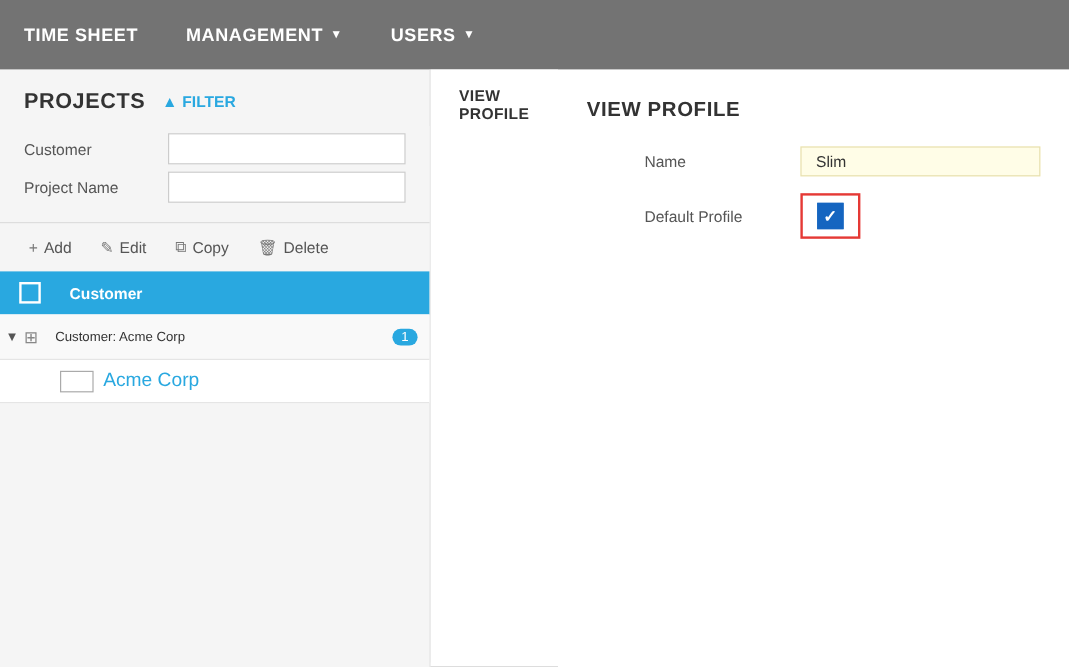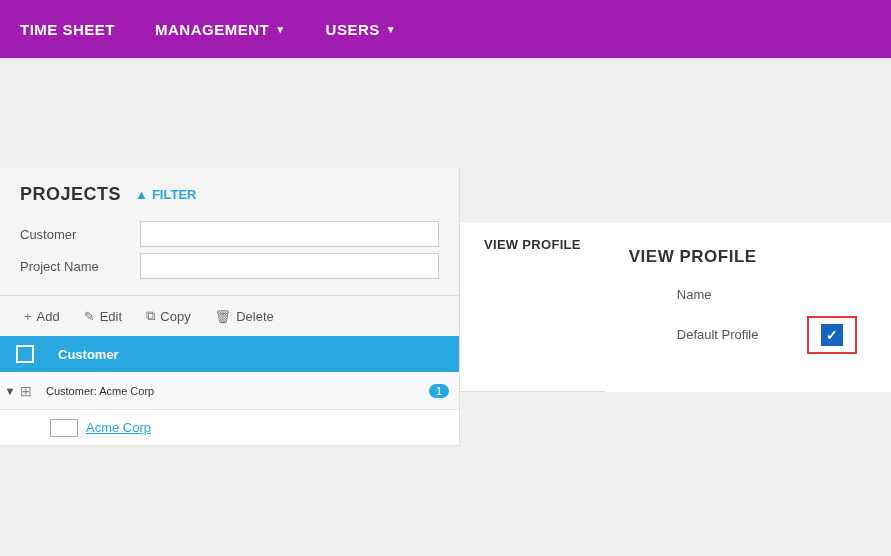--- a/index.html
+++ b/index.html
@@ -1,20 +1,20 @@
 <!DOCTYPE html>
 <html><head>
   <meta charset="utf-8">
   <style>
     * { box-sizing: border-box; margin: 0; padding: 0; }
     body { font-family: 'Segoe UI', Arial, sans-serif; font-size: 14px; background: #f0f0f0; width: 891px; height: 556px; overflow: hidden; }
 
     
     .topnav {
-      background: #a21caf;
+      background: #737373;
       height: 58px;
       display: flex;
       align-items: center;
       padding: 12px 20px;
       gap: 40px;
     }
     .topnav-item {
       color: white;
       font-weight: 600;
       font-size: 15px;
@@ -26,21 +26,20 @@
       text-transform: uppercase;
     }
     .topnav-item .chevron {
       font-size: 10px;
     }
 
     
     .main-layout {
       display: flex;
       height: calc(556px - 58px);
-      align-items: center;
     }
 
     
     .left-panel {
       width: 460px;
       background: #f5f5f5;
       display: flex;
       flex-direction: column;
       border-right: 1px solid #ddd;
     }
@@ -197,22 +196,21 @@
     .row-item-check {
       width: 28px;
       height: 18px;
       border: 1px solid #aaa;
       background: white;
       display: inline-block;
       margin-right: 8px;
     }
     .row-item-link {
       color: #29a8e0;
-      font-size: 13px;
-      text-decoration: underline;
+      font-size: 16px;
       cursor: pointer;
     }
 
     
     .right-panel {
       flex: 1;
       background: white;
       display: flex;
     }
 
@@ -377,20 +375,21 @@
       <div class="right-tab active">
         <span>VIEW PROFILE</span>
       </div>
     </div>
 
     <div class="right-content">
       <div class="right-content-title">VIEW PROFILE</div>
 
       <div class="profile-row">
         <span class="profile-label">Name</span>
+        <span class="profile-value">Slim</span>
       </div>
 
       <div class="profile-row">
         <span class="profile-label">Default Profile</span>
         <div class="default-profile-box">
           <div class="profile-checkbox-checked">✓</div>
         </div>
       </div>
     </div>
   </div>

